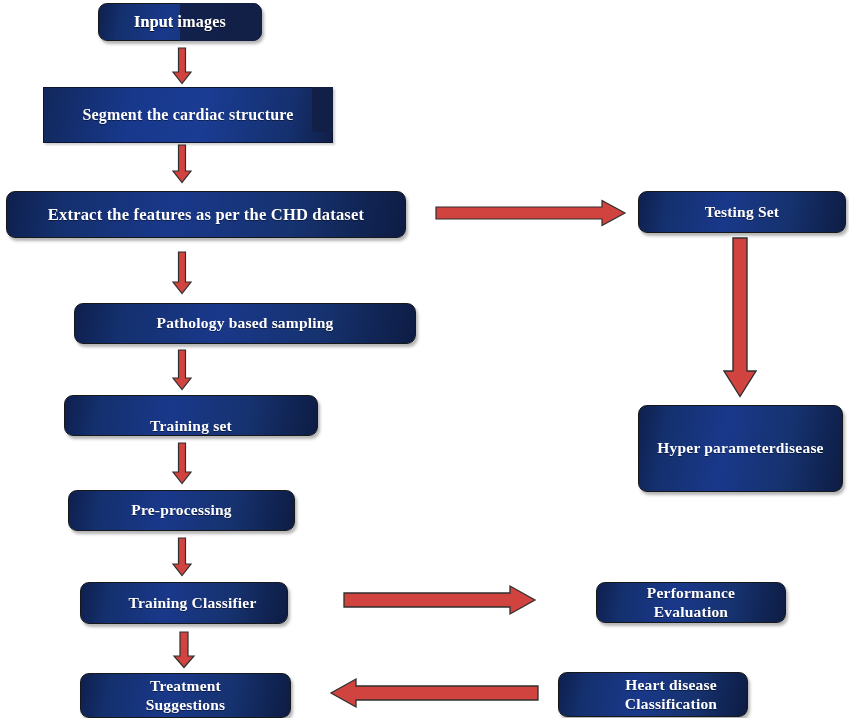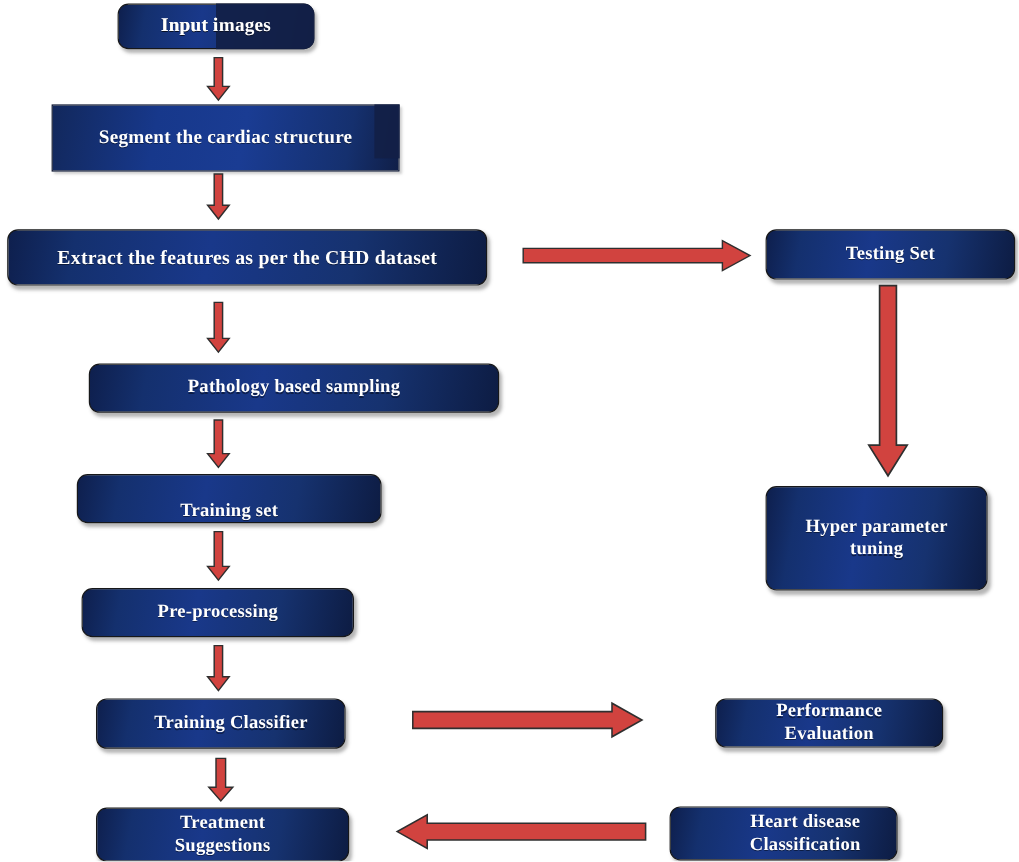--- a/index.html
+++ b/index.html
@@ -111,23 +111,23 @@
 
   <div class="node" style="left:80px; top:673px; width:211px; height:45px; flex-direction:column;">
     <span>Treatment</span>
     <span>Suggestions</span>
   </div>
 
   <div class="node" style="left:638px; top:191px; width:208px; height:42px;">
     <span>Testing Set</span>
   </div>
 
-  <div class="node" style="left:638px; top:405px; width:185px; height:87px; flex-direction:column;">
+  <div class="node" style="left:638px; top:405px; width:205px; height:87px; flex-direction:row;">
     <span>Hyper parameter</span>
-    <span>tuning</span>
+    <span>disease</span>
   </div>
 
   <div class="node" style="left:558px; top:582px; width:190px; height:41px; flex-direction:column;margin-left:38px;">
     <span>Performance</span>
     <span>Evaluation</span>
   </div>
 
   <div class="node" style="left:558px; top:672px; width:190px; height:45px; flex-direction:column;padding-left:36px;">
     <span>Heart disease</span>
     <span>Classification</span>

